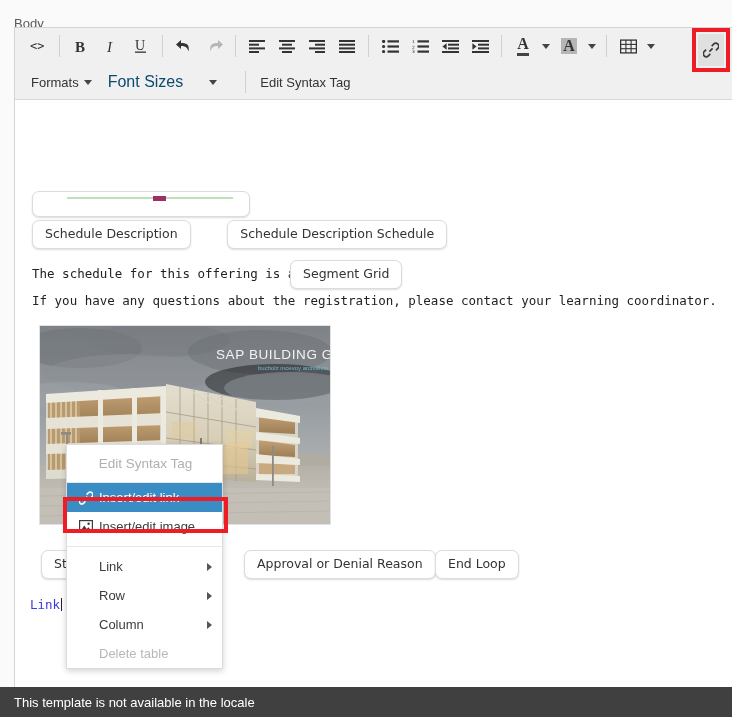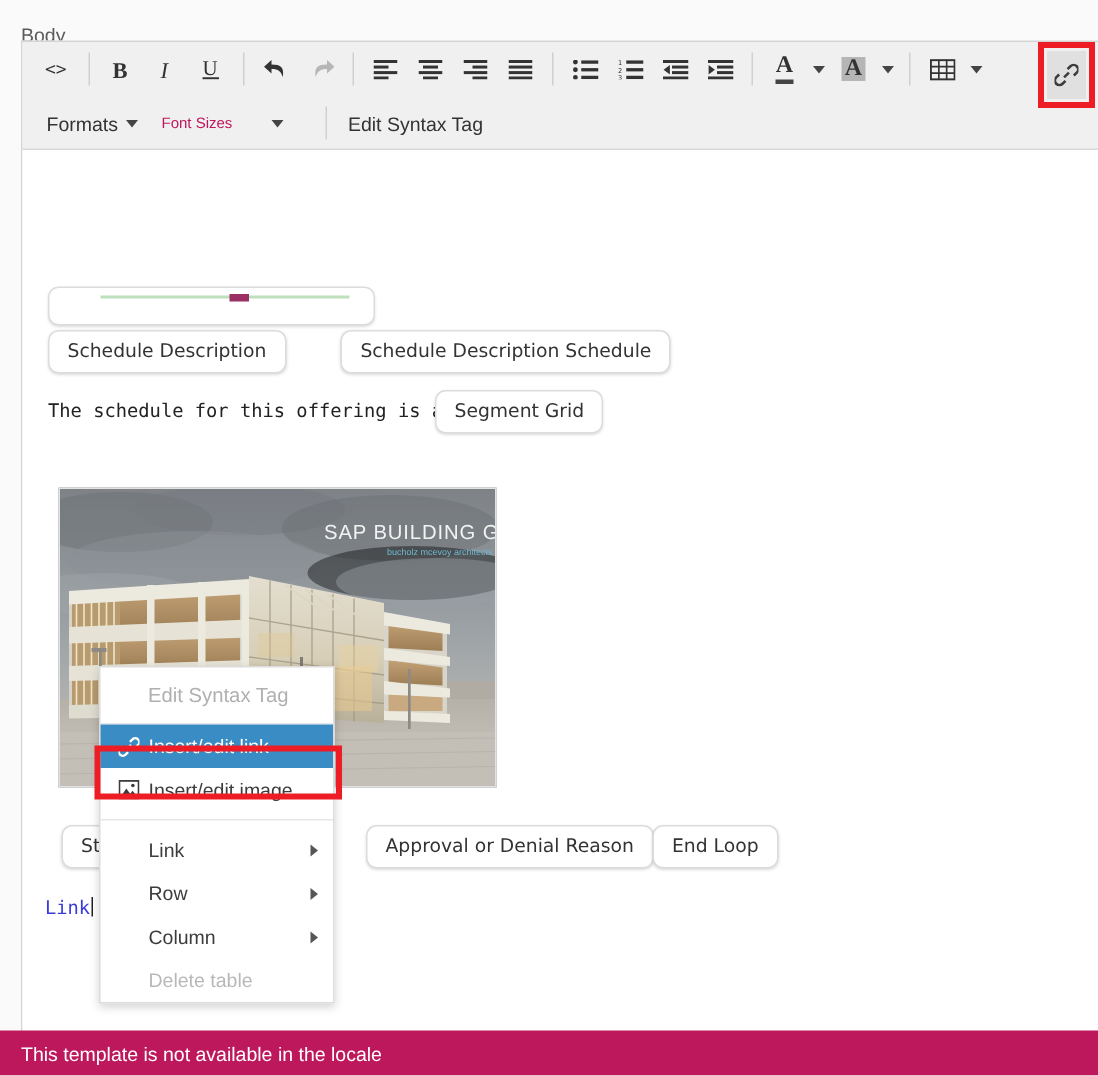--- a/index.html
+++ b/index.html
@@ -76,21 +76,21 @@
   .menubtn {
     height: 26px; display: flex; align-items: center; gap: 5px;
     padding: 0 8px; font-size: 13px; color: #333;
     cursor: pointer; flex: 0 0 auto; white-space: nowrap;
   }
   .menubtn .cv {
     width: 0; height: 0; border-left: 4px solid transparent;
     border-right: 4px solid transparent; border-top: 5px solid #444;
   }
   .fontsize-widget { display: flex; align-items: center; flex: 0 0 auto; }
-  .fontsize-widget .lbl { font-size: 10px; color: #be185d; padding: 0 8px; white-space: nowrap; }
+  .fontsize-widget .lbl { font-size: 16px; color: #0c4a6e; padding: 0 8px; white-space: nowrap; }
   .fontsize-widget .cv2 {
     width: 0; height: 0; border-left: 4px solid transparent;
     border-right: 4px solid transparent; border-top: 5px solid #444;
     margin: 0 22px 0 18px;
   }
 
   
   .hl-link-btn {
     position: absolute; left: 692px; top: 28px;
     width: 38px; height: 44px;
@@ -215,21 +215,21 @@
     position: absolute; left: 63px; top: 497px;
     width: 165px; height: 36px;
     border: 4px solid #ee1c24; background: transparent;
     pointer-events: none; z-index: 50;
   }
 
   
   .bottombar {
     position: absolute; left: 0; top: 687px;
     width: 732px; height: 30px;
-    background: #be185d;
+    background: #404040;
     color: #ffffff;
     font-size: 13px;
     font-family: "Liberation Sans", sans-serif;
     display: flex; align-items: center;
     padding-left: 14px;
     z-index: 10;
   }
   .ctx-over-bottom { z-index: 40; }
 </style>
 </head>
@@ -413,20 +413,21 @@
         <span class="pink"></span>
       </div>
 
       <div class="row-pills">
         <span class="pill">Schedule Description</span>
         <span class="pill">Schedule Description Schedule</span>
       </div>
 
       <div class="para para1">The schedule for this offering is as follows:</div>
       <span class="pill seg-pill">Segment Grid</span>
+      <div class="para para2">If you have any questions about the registration, please contact your learning coordinator.</div>
 
       <div class="photo">
         <svg width="290" height="198" viewBox="0 0 290 198">
           <defs>
             <linearGradient id="sky" x1="0" y1="0" x2="0" y2="1">
               <stop offset="0%" stop-color="#7e8287"></stop>
               <stop offset="45%" stop-color="#9aa0a4"></stop>
               <stop offset="100%" stop-color="#c7c4bd"></stop>
             </linearGradient>
             <linearGradient id="glass" x1="0" y1="0" x2="0" y2="1">

